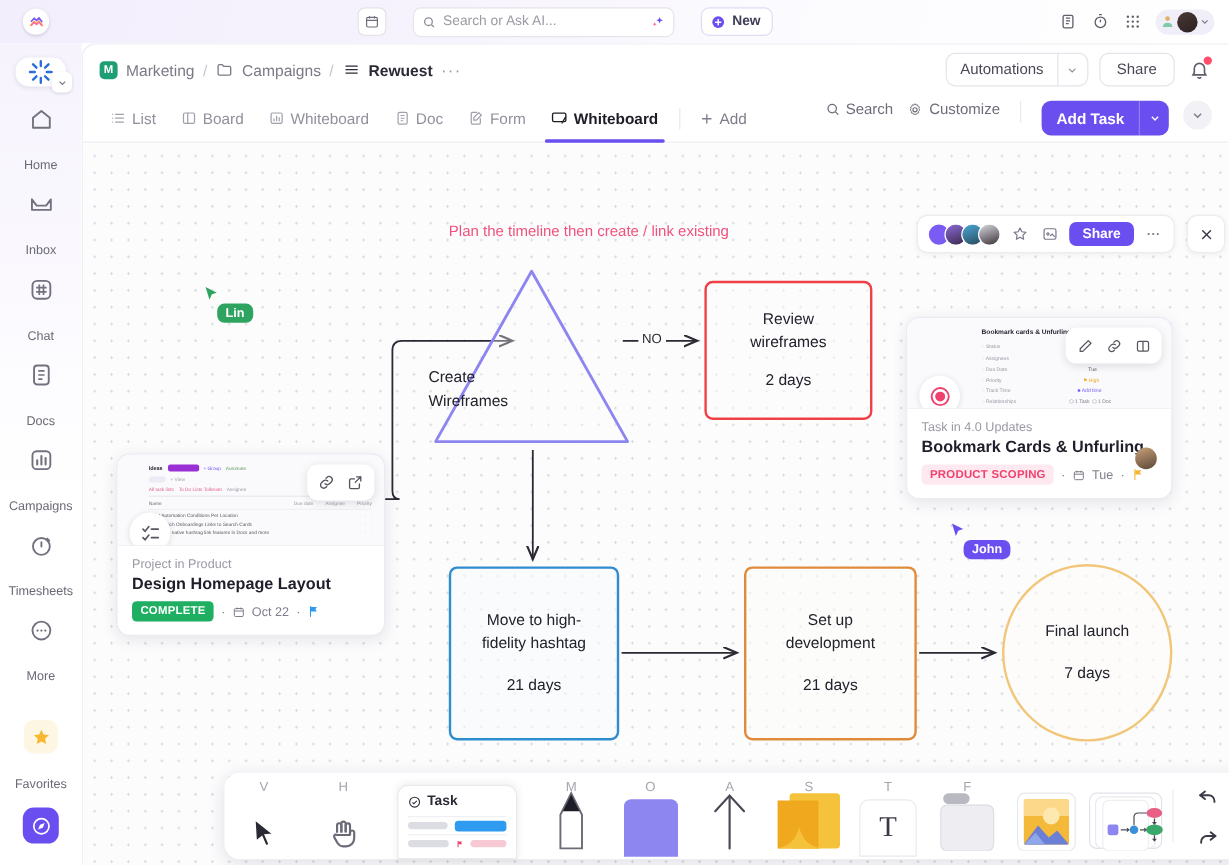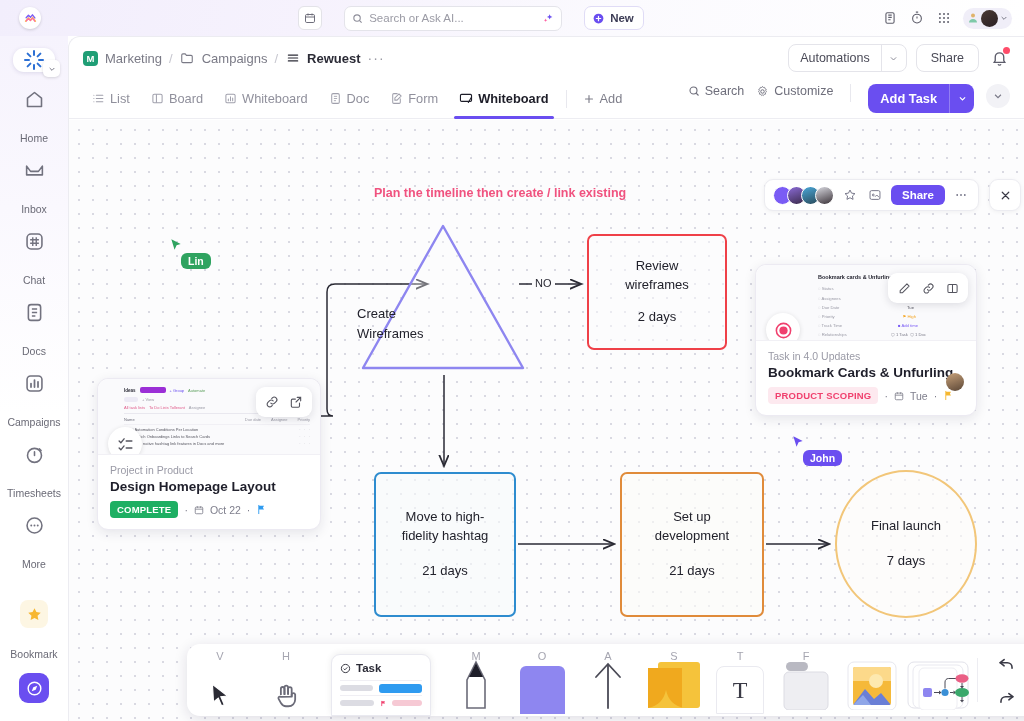--- a/index.html
+++ b/index.html
@@ -139,21 +139,21 @@
   
   .canvas {
     position:absolute; left:0; top:83px; width:956px; height:602px;
     background-color:#fcfcfd;
     background-image: radial-gradient(#d9d9e2 0.9px, transparent 0.9px);
     background-size: 14px 14px;
     background-position: 3px 3px;
     overflow:hidden;
   }
   .banner {
-    position:absolute; left:305px; top:66px; font-size:12.5px; font-weight:700; color:#f0527f;
+    position:absolute; left:305px; top:66px; font-size:12.5px; font-weight:400; color:#f0527f;
     white-space:nowrap;
   }
   .collab-bar {
     position:absolute; right:46px; top:59px; height:32px; background:#fff;
     border:1px solid #ececf1; border-radius:9px; display:flex; align-items:center;
     gap:7px; padding:0 8px; box-shadow:0 1px 4px rgba(0,0,0,.05);
   }
   .av-stack { display:flex; align-items:center; }
   .av-stack .a { width:19px;height:19px;border-radius:50%; border:1.5px solid #fff; margin-left:-5px; }
   .av-stack .a:first-child { margin-left:0; }
@@ -415,21 +415,21 @@
     </div>
 
     <div class="rail-sep"></div>
 
     <div class="rail-item">
       <span class="fav-ico">
         <svg width="17" height="17" viewBox="0 0 24 24" fill="#f7b731">
           <path d="M12 3l2.7 5.6 6.1.8-4.5 4.2 1.2 6.1L12 16.8 6.5 19.7l1.2-6.1L3.2 9.4l6.1-.8z"></path>
         </svg>
       </span>
-      <span class="rail-lbl">Bookmark</span>
+      <span class="rail-lbl">Favorites</span>
     </div>
 
     <div class="rail-item">
       <span class="sp-ico">
         <svg width="19" height="19" viewBox="0 0 24 24" fill="none" stroke="#fff" stroke-width="1.8">
           <circle cx="12" cy="12" r="8"></circle>
             <path d="M15.5 8.5l-2 5-5 2 2-5z" fill="#fff" stroke="none"></path>
         </svg>
       </span>
       <span class="rail-lbl active">Spaces</span>

